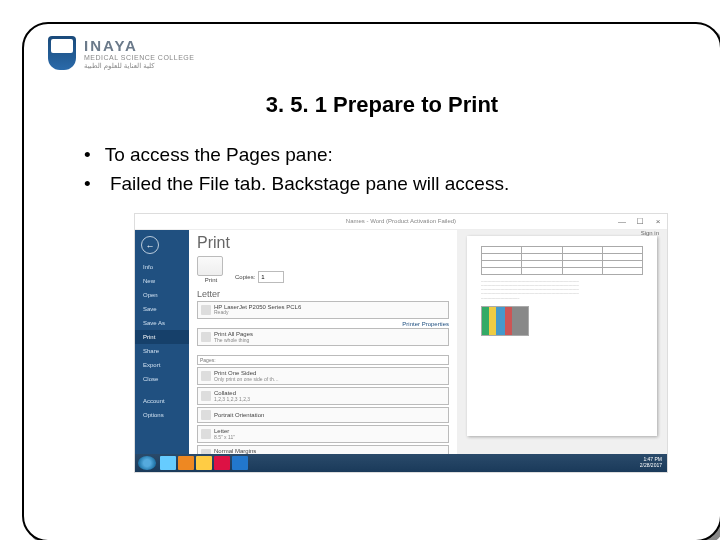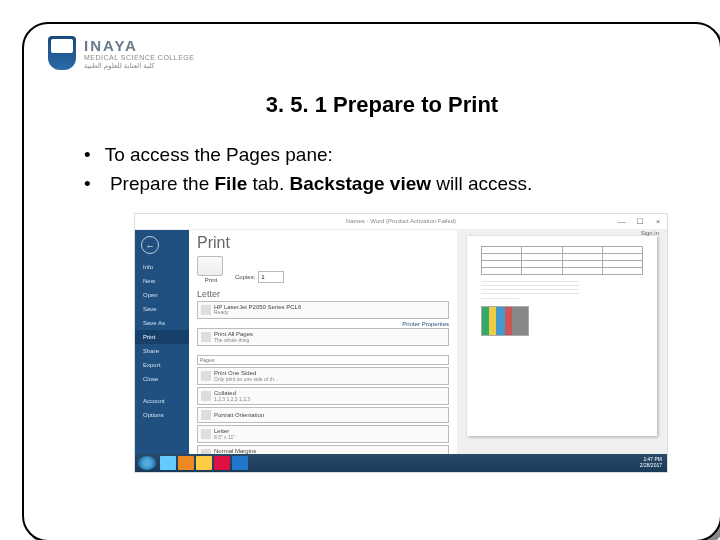--- a/index.html
+++ b/index.html
@@ -24,21 +24,21 @@
     background: #fff; border-radius: 2px;
   }
   .logo-text { display: flex; flex-direction: column; }
   .logo-main { color: #6b7a8a; font-weight: 600; letter-spacing: 2px; font-size: 15px; }
   .logo-sub { color: #888; font-size: 7px; letter-spacing: 0.5px; }
   .logo-ar { color: #888; font-size: 7px; margin-top: 1px; }
   .title { text-align: center; font-size: 22px; font-weight: bold; margin-top: 68px; }
   .bullets { margin: 22px 40px 0 40px; }
   .bullets li { list-style: none; font-size: 19px; line-height: 1.55; }
   .bullets li::before { content: "•"; margin-right: 14px; }
-  .bold { font-weight: bold; }
+  .bold { font-weight: normal; }
   .screenshot {
     margin: 14px 52px 0 90px; height: 260px;
     background: #f7f7f7; position: relative;
     border: 1px solid #ddd;
     overflow: hidden;
   }
   .ss-titlebar { height: 16px; background: #fff; border-bottom: 1px solid #eee; display: flex; align-items: center; justify-content: center; }
   .ss-title { font-size: 6px; color: #888; }
   .ss-winbtns { position: absolute; top: 0; right: 0; display: flex; }
   .ss-winbtn { width: 18px; height: 16px; font-size: 8px; color: #666; display: flex; align-items: center; justify-content: center; }
@@ -92,21 +92,21 @@
       <span class="logo-sub">MEDICAL SCIENCE COLLEGE</span>
       <span class="logo-ar">كلية العناية للعلوم الطبية</span>
     </div>
   </div>
 
   <h1 class="title">3. 5. 1 Prepare to Print</h1>
 
   <ul class="bullets">
     <li>To access the Pages pane:</li>
     <li>
-      <span>Prepare the </span><span class="bold">File</span><span> tab. </span><span class="bold">Backstage view</span><span> will access.</span>
+      <span>Failed the </span><span class="bold">File</span><span> tab. </span><span class="bold">Backstage pane</span><span> will access.</span>
     </li>
   </ul>
 
   <div class="screenshot">
     <div class="ss-titlebar">
       <span class="ss-title">Names - Word (Product Activation Failed)</span>
       <div class="ss-winbtns">
         <div class="ss-winbtn">—</div>
         <div class="ss-winbtn">☐</div>
         <div class="ss-winbtn">×</div>

